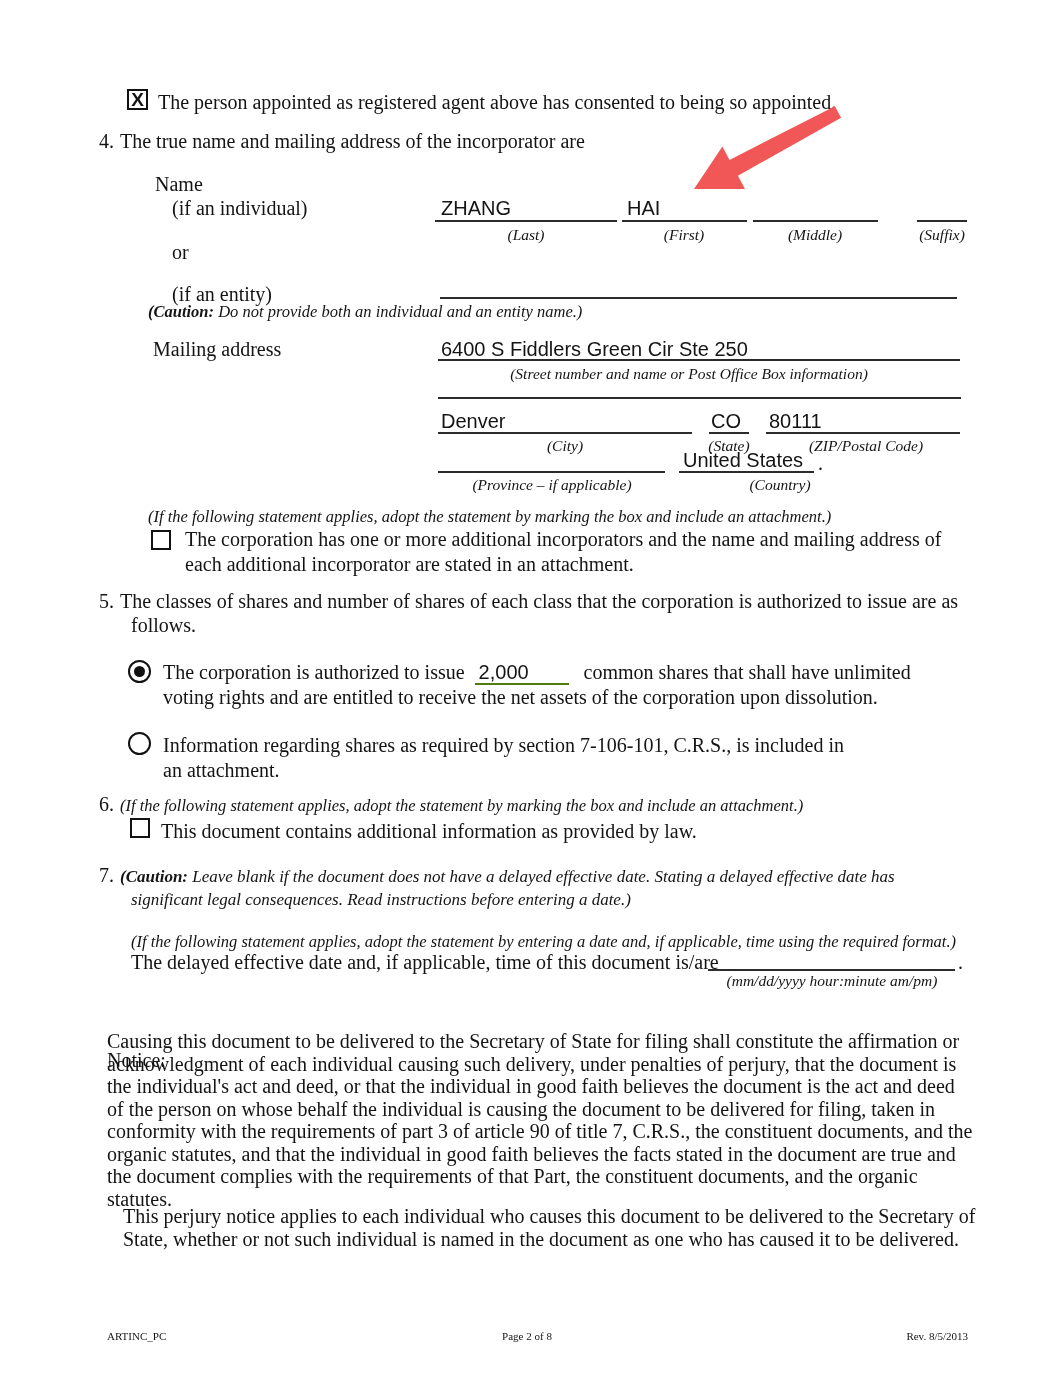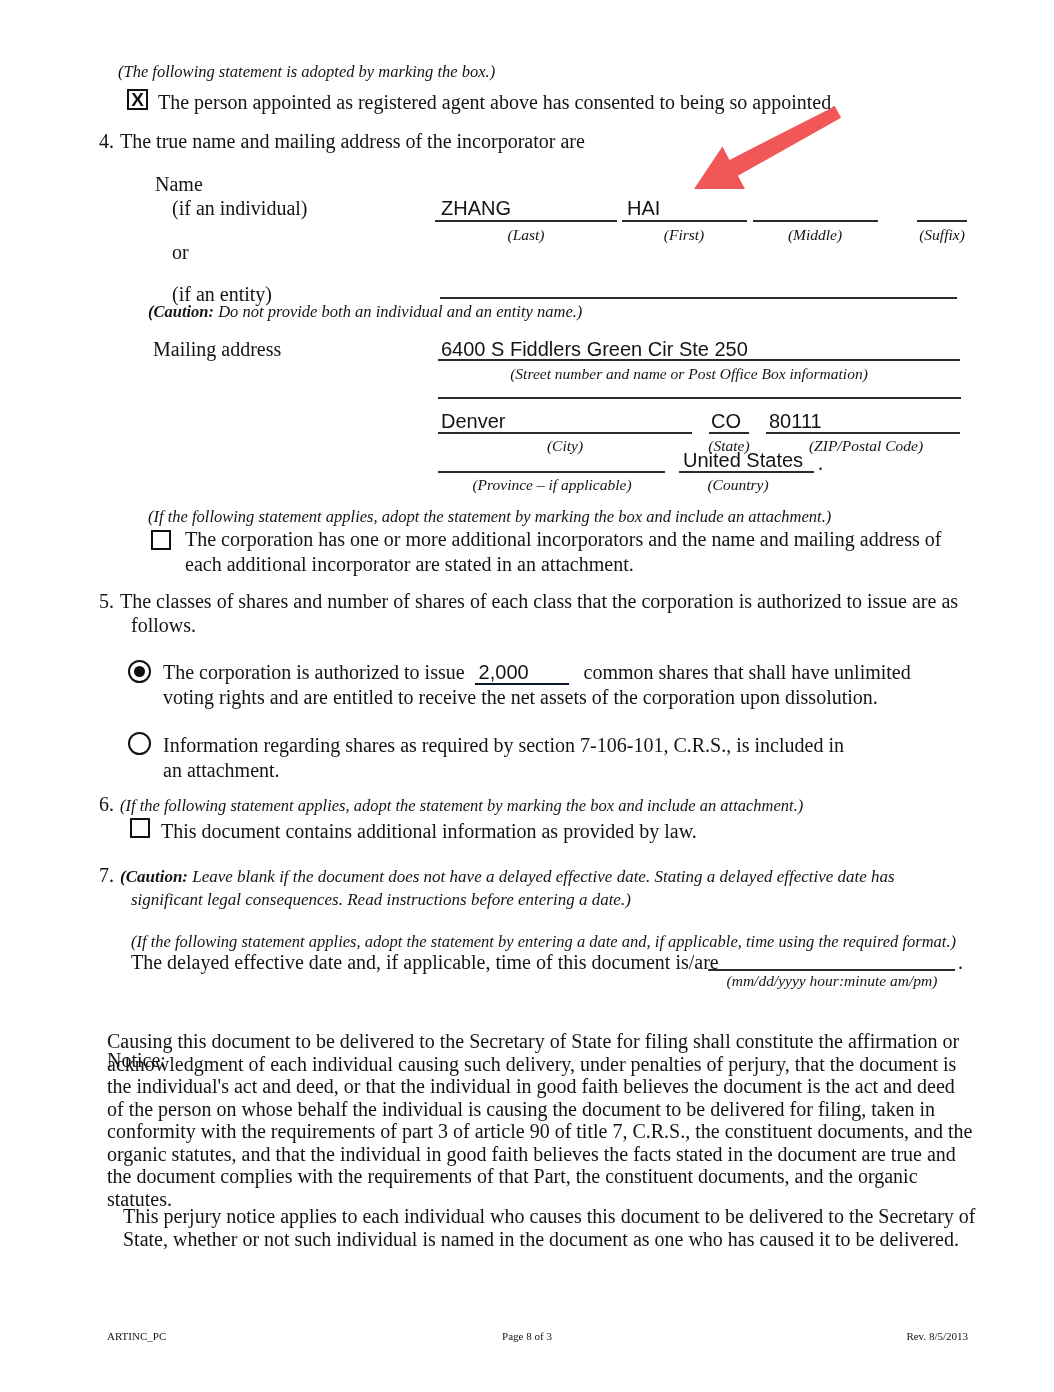--- a/index.html
+++ b/index.html
@@ -14,29 +14,28 @@
   .fcap{font-family:"Liberation Serif", serif;font-style:italic;font-size:15.5px;white-space:nowrap;transform:translateX(-50%);}
   .uline{border-bottom:2px solid #2b2b2b;height:0;}
   .checkbox{box-sizing:border-box;border:2px solid #111;background:#fff;display:flex;align-items:center;justify-content:center;}
   .checkbox.big{border-width:2.5px;}
   .xmark{font-family:"Liberation Sans", sans-serif;font-weight:bold;font-size:19px;line-height:1;margin-top:-1px;}
   .radio{box-sizing:border-box;width:23px;height:23px;border:2.5px solid #111;border-radius:50%;background:#fff;display:flex;align-items:center;justify-content:center;}
   .radio .dot{width:11px;height:11px;border-radius:50%;background:#111;}
   .hang{padding-left:32px;text-indent:-32px;}
   .num{margin-right:6px;}
   .boldital{font-weight:bold;font-style:italic;text-align:right;}
-  .sharesval{display:inline-block;min-width:88px;border-bottom:2px solid #0f172a;font-family:"Liberation Sans", sans-serif;font-size:20px;padding:0 2px 0 4px;text-indent:0;line-height:22px;}
+  .sharesval{display:inline-block;min-width:88px;border-bottom:2px solid #4d7c0f;font-family:"Liberation Sans", sans-serif;font-size:20px;padding:0 2px 0 4px;text-indent:0;line-height:22px;}
   .footer{font-size:11px;}
 </style>
 </head>
 <body>
 
 <div class="page">
 
-  <div class="abs instr" style="left:118px;top:62px;">(The following statement is adopted by marking the box.)</div>
   <div class="abs checkbox big" style="left:127px;top:89px;width:21px;height:21px;">
     <span class="xmark">X</span>
   </div>
   <div class="abs serif" style="left:158px;top:90px;white-space:nowrap;">The person appointed as registered agent above has consented to being so appointed.</div>
 
   <div class="abs serif" style="left:99px;top:129px;white-space:nowrap;"><span class="num">4.</span><span>The true name and mailing address of the incorporator are</span></div>
 
   <div class="abs" style="left:686px;top:104px;width:162px;height:95px;">
     <svg width="162" height="95" viewBox="0 0 162 95" xmlns="http://www.w3.org/2000/svg">
       <polygon points="148.9,2.3 43.5,55.9 36.4,42.6 8,85 59,85 51.9,71.7 155.1,13.7" fill="#f25757"></polygon>
@@ -83,21 +82,21 @@
   <div class="abs fcap" style="left:565px;top:437px;">(City)</div>
   <div class="abs fcap" style="left:729px;top:437px;">(State)</div>
   <div class="abs fcap" style="left:866px;top:437px;">(ZIP/Postal Code)</div>
 
   <div class="abs sansval" style="left:445px;top:449px;"></div>
   <div class="abs sansval" style="left:683px;top:449px;">United States</div>
   <div class="abs uline" style="left:438px;top:471px;width:227px;"></div>
   <div class="abs uline" style="left:679px;top:471px;width:135px;"></div>
   <div class="abs serif" style="left:818px;top:451px;">.</div>
   <div class="abs fcap" style="left:552px;top:476px;">(Province – if applicable)</div>
-  <div class="abs fcap" style="left:738px;top:476px;font-style:italic;">(Country)</div>
+  <div class="abs fcap" style="left:780px;top:476px;font-style:italic;">(Country)</div>
 
   <div class="abs instr" style="left:148px;top:507px;">(If the following statement applies, adopt the statement by marking the box and include an attachment.)</div>
   <div class="abs checkbox" style="left:151px;top:530px;width:20px;height:20px;"></div>
   <div class="abs serif" style="left:185px;top:527px;width:784px;line-height:25px;">The corporation has one or more additional incorporators and the name and mailing address of each additional incorporator are stated in an attachment.</div>
 
   <div class="abs serif hang" style="left:99px;top:589px;width:872px;"><span class="num">5.</span><span>The classes of shares and number of shares of each class that the corporation is authorized to issue are as follows.</span></div>
 
   <div class="abs radio" style="left:128px;top:660px;">
       <span class="dot"></span>
     </div>
@@ -117,16 +116,16 @@
   <div class="abs sansval" style="left:712px;top:950px;"></div>
   <div class="abs uline" style="left:708px;top:969px;width:247px;"></div>
   <div class="abs serif" style="left:958px;top:950px;">.</div>
   <div class="abs fcap" style="left:832px;top:972px;">(mm/dd/yyyy hour:minute am/pm)</div>
 
   <div class="abs serif" style="left:107px;top:1048px;">Notice:</div>
   <div class="abs serif" style="left:107px;top:1030px;width:868px;line-height:22.5px;">Causing this document to be delivered to the Secretary of State for filing shall constitute the affirmation or acknowledgment of each individual causing such delivery, under penalties of perjury, that the document is the individual's act and deed, or that the individual in good faith believes the document is the act and deed of the person on whose behalf the individual is causing the document to be delivered for filing, taken in conformity with the requirements of part 3 of article 90 of title 7, C.R.S., the constituent documents, and the organic statutes, and that the individual in good faith believes the facts stated in the document are true and the document complies with the requirements of that Part, the constituent documents, and the organic statutes.</div>
   <div class="abs serif" style="left:107px;top:1205px;width:868px;line-height:22.5px;margin-left:16px;">This perjury notice applies to each individual who causes this document to be delivered to the Secretary of State, whether or not such individual is named in the document as one who has caused it to be delivered.</div>
 
   <div class="abs footer" style="left:107px;top:1330px;">ARTINC_PC</div>
-  <div class="abs footer" style="left:0;top:1330px;width:1054px;text-align:center;">Page 8 of 3</div>
+  <div class="abs footer" style="left:0;top:1330px;width:1054px;text-align:center;">Page 2 of 8</div>
   <div class="abs footer" style="right:86px;top:1330px;">Rev. 8/5/2013</div>
 
 </div>
 
 </body></html>

